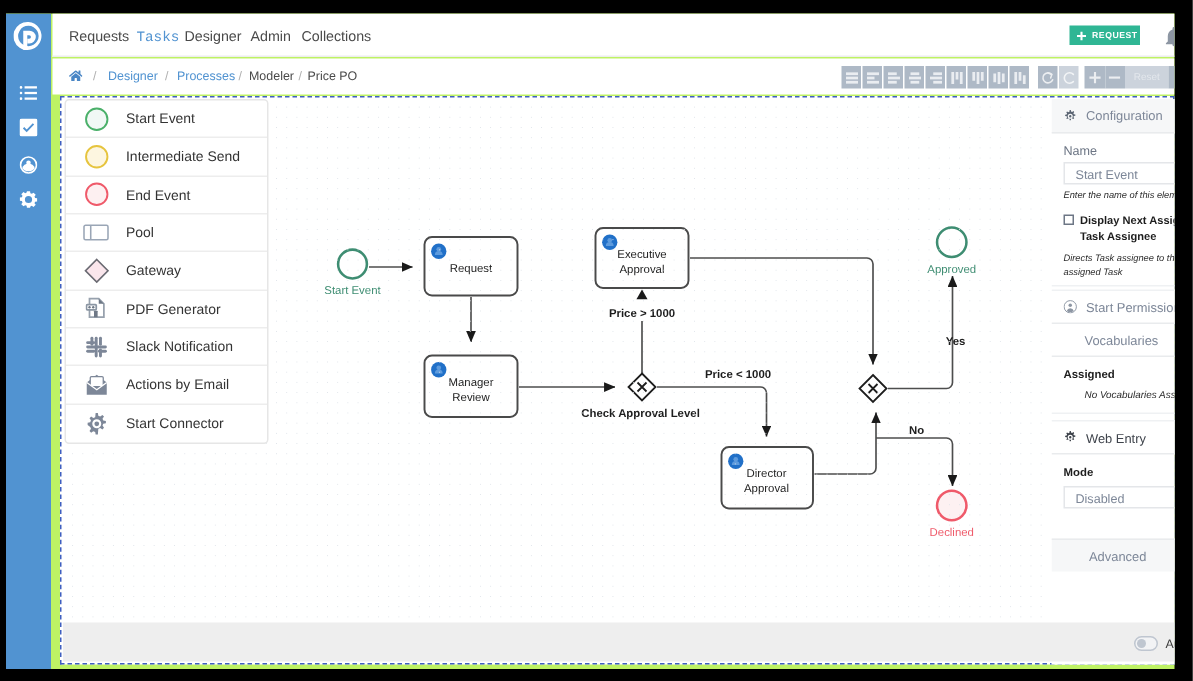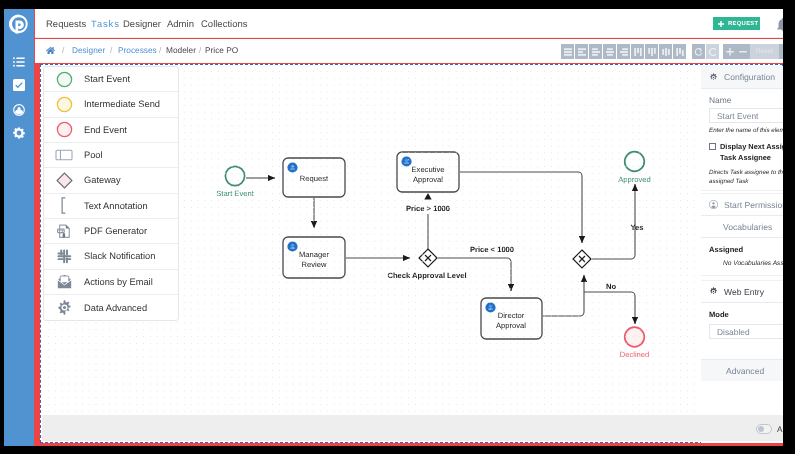--- a/index.html
+++ b/index.html
@@ -1,19 +1,19 @@
 <!DOCTYPE html>
 <html><head>
 <meta charset="utf-8">
 <style>
   * { box-sizing: border-box; margin:0; padding:0; }
   html,body { width:795px; height:454px; overflow:hidden; background:#000; }
   body { font-family:"Liberation Sans", sans-serif; -webkit-font-smoothing:antialiased; text-rendering:geometricPrecision; }
   svg text { -webkit-font-smoothing:antialiased; }
-  #page { position:absolute; left:4px; top:9px; width:779px; height:437px; background:#ef4444; overflow:hidden; }
+  #page { position:absolute; left:4px; top:9px; width:779px; height:437px; background:#bef264; overflow:hidden; }
 
   
   #rail { position:absolute; left:0; top:0; width:30px; height:437px; background:#5193d1; }
   #rail .logo { position:absolute; left:5px; top:5px; width:20px; height:20px; }
   .ricon { position:absolute; left:9px; width:12px; height:12px; fill:#fff; }
 
   
   #topnav { position:absolute; left:31px; top:0; right:0; height:29px; background:#fff; border-bottom:1px solid #ededed; }
   .nav { position:absolute; top:10px; font-size:9.5px; color:#4a4a4a; white-space:nowrap; }
   .nav.active { color:#5193d1;font-family:Liberation Mono, monospace; }
@@ -378,28 +378,20 @@
       <div class="pitem">
         <div class="pico">
           <svg width="17" height="17" viewBox="0 0 20 20">
               <path d="M10 1.2 18.8 10 10 18.8 1.2 10z" fill="#fae6ec" stroke="#6a6a72" stroke-width="1.3"></path>
             </svg>
         </div>
           <div class="plabel">Gateway</div>
       </div>
       <div class="pitem">
         <div class="pico">
-          <svg width="10" height="17" viewBox="0 0 10 18">
-              <path d="M6.4 1H3v16h3.4" fill="none" stroke="#7d8798" stroke-width="1.3"></path>
-            </svg>
-        </div>
-          <div class="plabel">Text Annotation</div>
-      </div>
-      <div class="pitem">
-        <div class="pico">
           <svg width="15" height="15" viewBox="0 0 18 18">
               <path d="M3.2 1.3h7.4l4.1 4.1v10.6H3.2z" fill="#fff" stroke="#97a1ad" stroke-width="1.4"></path>
               <path d="M10.6 1.3v4.1h4.1z" fill="#6e7886"></path>
               <rect x="0.8" y="6.1" width="7.8" height="4.2" rx="0.7" fill="#fff" stroke="#8b96a3" stroke-width="1.4"></rect>
               <circle cx="3.2" cy="8.2" r="0.95" fill="#6e7886"></circle>
               <circle cx="6.2" cy="8.2" r="0.95" fill="#6e7886"></circle>
               <rect x="6.8" y="11.0" width="2.9" height="5.1" rx="0.4" fill="#6e7886"></rect>
             </svg>
         </div>
           <div class="plabel">PDF Generator</div>
@@ -432,21 +424,21 @@
             </svg>
         </div>
           <div class="plabel">Actions by Email</div>
       </div>
       <div class="pitem">
         <div class="pico">
           <svg width="15" height="15" viewBox="0 0 18 18">
               <path fill="#7d8798" d="M9 5.4A3.6 3.6 0 1 0 9 12.6 3.6 3.6 0 0 0 9 5.4zm0 1.7a1.9 1.9 0 1 1 0 3.8 1.9 1.9 0 0 1 0-3.8zM8.1.4h1.8l.35 2.1 1.5.6 1.75-1.2 1.3 1.3-1.2 1.75.6 1.5 2.1.35v1.8l-2.1.35-.6 1.5 1.2 1.75-1.3 1.3-1.75-1.2-1.5.6L9.9 17.6H8.1l-.35-2.1-1.5-.6-1.75 1.2-1.3-1.3 1.2-1.75-.6-1.5L1.7 9.9V8.1l2.1-.35.6-1.5L3.2 4.5l1.3-1.3 1.75 1.2 1.5-.6z"></path>
             </svg>
         </div>
-          <div class="plabel">Data Advanced</div>
+          <div class="plabel">Start Connector</div>
       </div>
     </div>
   </div>
 
   <div id="config">
     <div class="cfg-head">
       <svg class="cfg-gear" viewBox="0 0 18 18">
           <path fill="#5b6573" d="M9 5.6A3.4 3.4 0 1 0 9 12.4 3.4 3.4 0 0 0 9 5.6zm0 1.8a1.6 1.6 0 1 1 0 3.2 1.6 1.6 0 0 1 0-3.2zM8.2.6h1.6l.3 2 1.4.6 1.7-1.1 1.1 1.1-1.1 1.7.6 1.4 2 .3v1.6l-2 .3-.6 1.4 1.1 1.7-1.1 1.1-1.7-1.1-1.4.6-.3 2H8.2l-.3-2-1.4-.6-1.7 1.1L3.7 12l1.1-1.7-.6-1.4-2-.3V7l2-.3.6-1.4L3.7 3.6l1.1-1.1 1.7 1.1 1.4-.6z"></path>
         </svg>
       <span class="cfg-head-t">Configuration</span>

